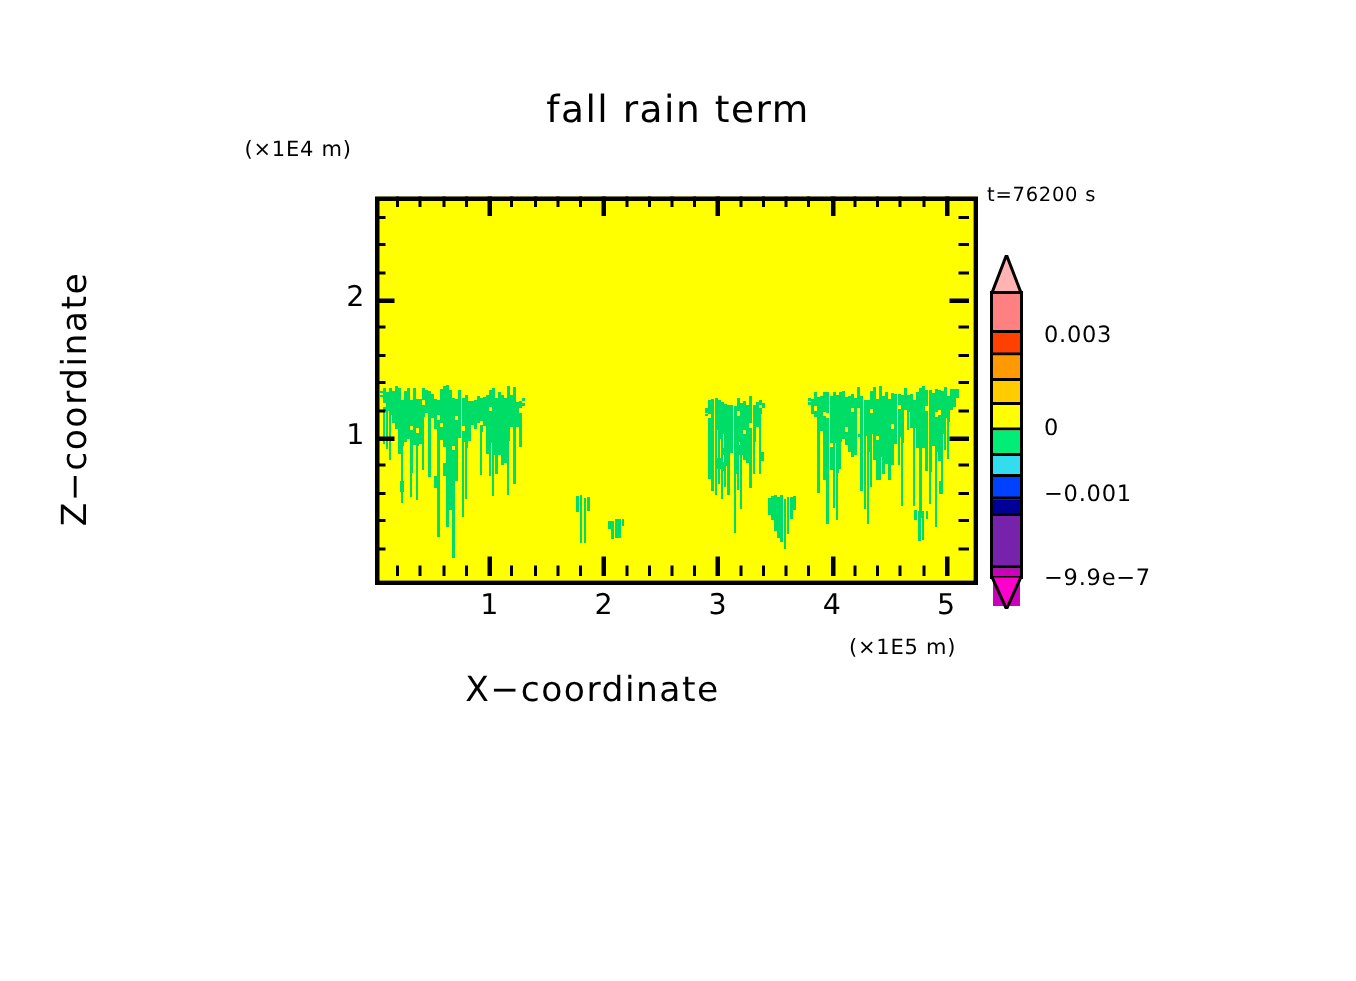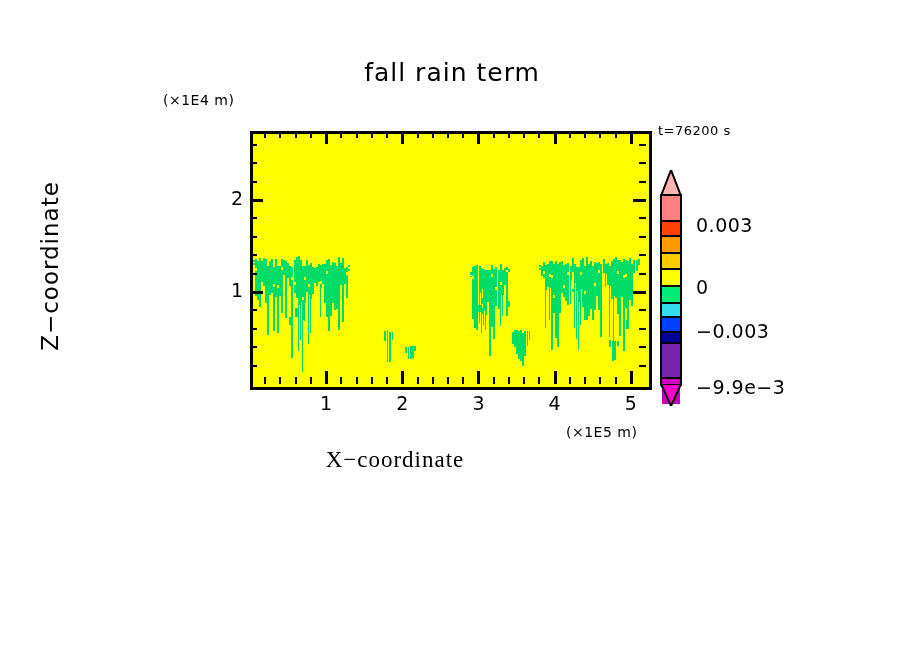--- a/index.html
+++ b/index.html
@@ -16,21 +16,21 @@
   #y-unit{left:163px;top:92px;font-size:14px;letter-spacing:0.5px;}
 
   
   #x-unit{left:566px;top:424px;font-size:14px;letter-spacing:0.5px;}
 
   
   #timestamp{left:658px;top:123px;font-size:13px;letter-spacing:0.5px;}
 
   
   #x-axis-title{left:0;top:447px;width:790px;text-align:center;
-      font-size:23px;letter-spacing:1px;font-family:Liberation Serif, serif;}
+      font-size:23px;letter-spacing:1px;}
   #y-axis-title{left:-100px;top:253px;width:300px;text-align:center;
       font-size:23px;letter-spacing:1px;
       transform:rotate(-90deg);transform-origin:center center;}
 
   
   #plot-frame{left:250px;top:131px;width:396px;height:253px;
       background:#ffff00;border:3px solid #000;box-sizing:content-box;}
   #plot-canvas{position:absolute;left:0;top:0;width:396px;height:253px;
       overflow:hidden;}
   #plot-canvas svg{display:block;}
@@ -42,21 +42,21 @@
   .xlab{position:absolute;font-size:19px;text-align:center;width:40px;top:392px;}
   .ylab{position:absolute;font-size:19px;text-align:right;width:40px;left:203px;}
 
   
   #colorbar-group{left:660px;top:170px;}
   #cb-body{position:absolute;left:0;top:24px;width:22px;height:192px;
       border:2px solid #000;box-sizing:border-box;}
   .cb-seg{width:100%;display:block;}
   #cb-arrow-top{position:absolute;left:0;top:0;width:22px;height:26px;}
   #cb-arrow-bot{position:absolute;left:0;top:214px;width:22px;height:22px;}
-  .cb-label{position:absolute;left:36px;font-size:19px;letter-spacing:0.5px;
+  .cb-label{position:absolute;left:36px;font-size:15px;letter-spacing:0.5px;
       white-space:nowrap;}
 </style>
 </head>
 <body>
 
 <div class="abs" id="plot-title">fall rain term</div>
 
 <div class="abs" id="y-unit">(×1E4 m)</div>
 <div class="abs" id="x-unit">(×1E5 m)</div>
 <div class="abs" id="timestamp">t=76200 s</div>
@@ -422,16 +422,16 @@
       <div class="cb-seg" style="background: rgb(0, 0, 153); height: 9.31462px; border-bottom: 2px solid rgb(0, 0, 0);"></div>
       <div class="cb-seg" style="background: rgb(119, 34, 170); height: 32.6012px; border-bottom: 2px solid rgb(0, 0, 0);"></div>
       <div class="cb-seg" style="background: rgb(204, 0, 187); height: 24.839px; border-bottom: none;"></div>
     </div>
   <svg id="cb-arrow-bot" viewBox="0 0 22 22" xmlns="http://www.w3.org/2000/svg">
     <polygon id="cb-arrow-bot-poly" points="11,22 1,0 21,0" fill="#ff00cc" stroke="#000" stroke-width="2"></polygon>
   </svg>
   <div id="cb-labels">
       <div class="cb-label" style="top: 44px;">0.003</div>
       <div class="cb-label" style="top: 106px;">0</div>
-      <div class="cb-label" style="top: 150px;">−0.003</div>
-      <div class="cb-label" style="top: 206px;">−9.9e−3</div>
+      <div class="cb-label" style="top: 150px;">−0.001</div>
+      <div class="cb-label" style="top: 206px;">−9.9e−7</div>
     </div>
 </div>
 
 </body></html>

